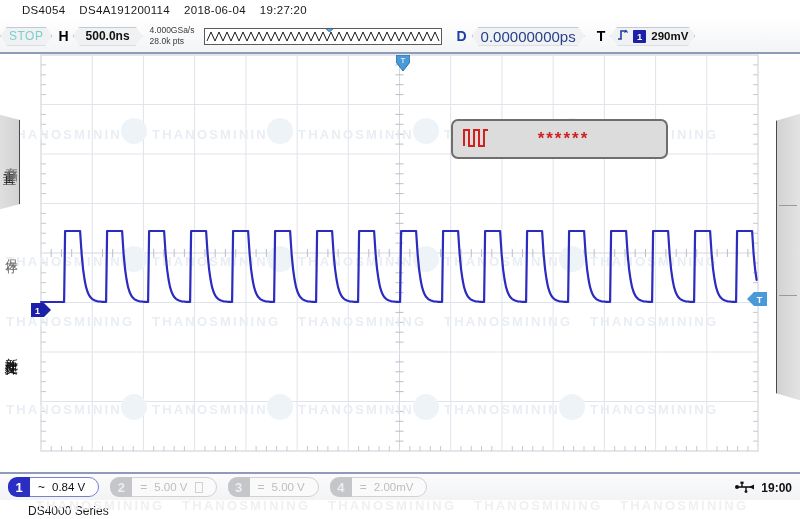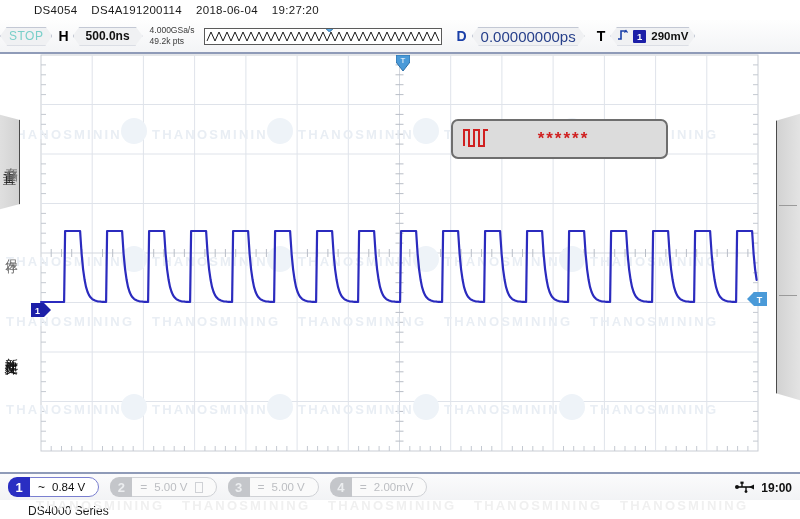--- a/index.html
+++ b/index.html
@@ -6,21 +6,21 @@
   body {
     width: 800px; height: 519px;
     font-family: "Liberation Sans", sans-serif;
     background: #ffffff;
     overflow: hidden;
     position: relative;
   }
 
   
   #model-line {
-    position: absolute; left: 12px; top: 0; width: 672px; height: 20px;
+    position: absolute; left: 0; top: 0; width: 672px; height: 20px;
     display: flex; align-items: center; gap: 14px;
     padding-left: 22px;
     font-size: 11.5px; color: #1a1a1a; letter-spacing: .3px;
     white-space: nowrap;
   }
 
   
   #header {
     position: absolute; left: 0; top: 20px; width: 800px; height: 34px;
     background: linear-gradient(#fefefe,#f3f4f6);
@@ -194,21 +194,21 @@
 
 <div id="header">
 
   <span class="pill hex" id="stop-pill">STOP</span>
 
   <span class="hlabel">H</span>
   <span class="pill hex" style="min-width:70px;">500.0ns</span>
 
   <span id="rate-block">
     <span>4.000GSa/s</span>
-    <span>49.2k pts</span>
+    <span>28.0k pts</span>
   </span>
 
   <span id="mem-bar">
     <svg width="236" height="15" viewBox="0 0 236 15">
       <polyline points="2,12 6,3 10,12 14,3 18,12 22,3 26,12 30,3 34,12 38,3 42,12 46,3 50,12 54,3 58,12 62,3 66,12 70,3 74,12 78,3 82,12 86,3 90,12 94,3 98,12 102,3 106,12 110,3 114,12 118,3 122,12 126,3 130,12 134,3 138,12 142,3 146,12 150,3 154,12 158,3 162,12 166,3 170,12 174,3 178,12 182,3 186,12 190,3 194,12 198,3 202,12 206,3 210,12 214,3 218,12 222,3 226,12 230,3 234,12" fill="none" stroke="#1a1a1a" stroke-width="1"></polyline>
     </svg>
     <span id="mem-marker">
       <svg width="13" height="12" viewBox="0 0 13 12">
         <path d="M0,0 H13 V6 L6.5,12 L0,6 Z" fill="#5ba6e0" stroke="#2a6fa8" stroke-width="1"></path>
         <text x="6.5" y="6.5" font-size="7" fill="#fff" text-anchor="middle" font-family="Liberation Sans, sans-serif">T</text>

